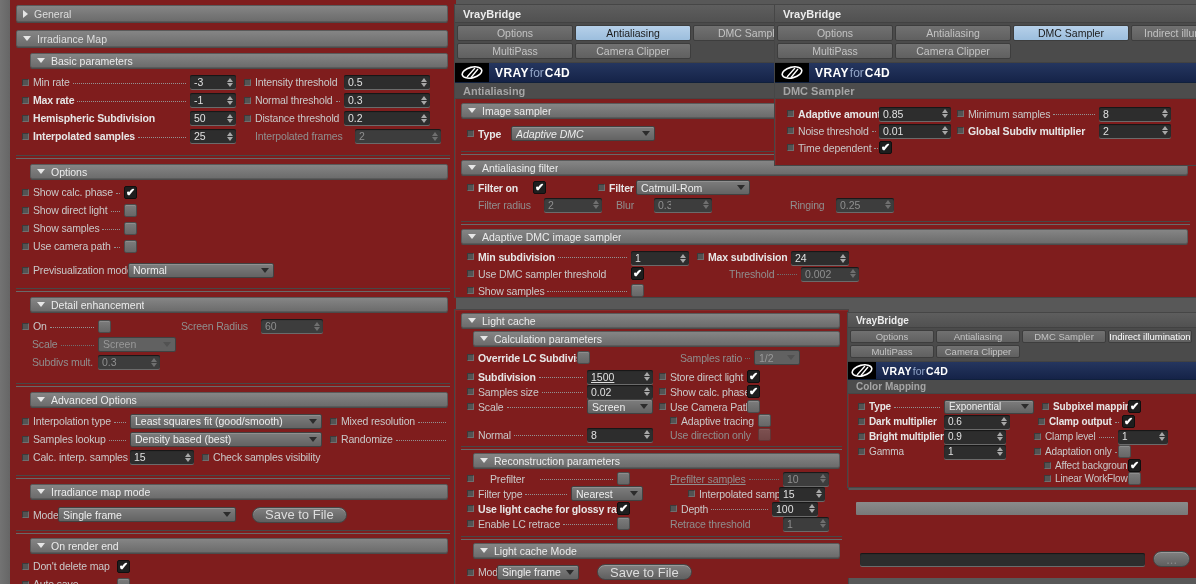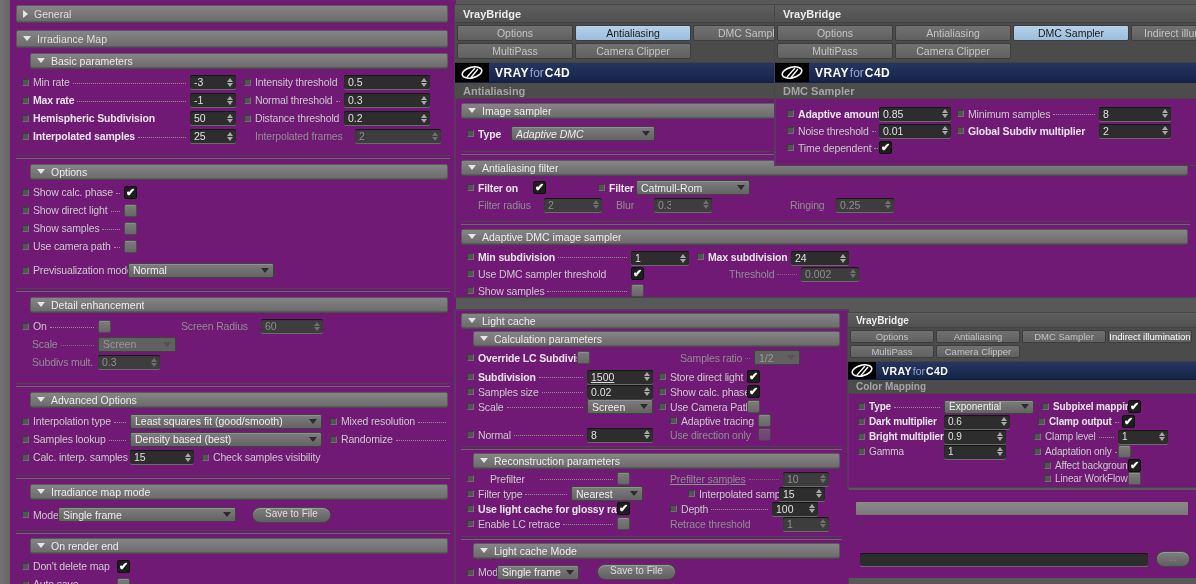--- a/index.html
+++ b/index.html
@@ -1,21 +1,21 @@
 <!DOCTYPE html>
 <html><head>
 <meta charset="utf-8">
 <style>
   html,body{margin:0;padding:0;}
   body{width:1196px;height:584px;overflow:hidden;background:#545454;
        font-family:"Liberation Sans",sans-serif;position:relative;}
   #canvas{position:absolute;inset:0;width:1196px;height:584px;background:#585858;}
   .leftstrip{position:absolute;left:0;top:0;width:10px;height:584px;
              background:linear-gradient(90deg,#737373,#666666);border-right:1px solid #454545;}
-  .window{position:absolute;background:#701a75;overflow:hidden;
+  .window{position:absolute;background:#7f1d1d;overflow:hidden;
           box-shadow:0 0 0 1px #464646, inset 1px 1px 0 rgba(255,255,255,.05);}
   .window.noframe{box-shadow:none;}
   
   .titlebar{height:17px;background:linear-gradient(#5e5e5e,#515151);border-bottom:1px solid #424242;
             color:#ececec;font-weight:bold;font-size:11px;display:flex;align-items:center;padding-left:8px;}
   .small .titlebar{height:14px;font-size:10px;}
   
   .tabsbox{background:#4b4b4b;padding:2px 2px 1px 2px;border-bottom:1px solid #424242;}
   .tabrow{display:flex;gap:2px;margin-bottom:2px;}
   .tab{height:16px;flex:none;background:linear-gradient(#717171,#606060);border:1px solid #3d3d3d;
@@ -85,21 +85,21 @@
             border-top:5px solid #2c2c2c;margin-left:3px;flex:none;}
   .drop.g{background:#616161;color:#999;box-shadow:none;}
   .drop.g .ar{border-top-color:#525252;}
   .chk{width:13px;height:13px;border-radius:2px;flex:none;box-sizing:border-box;}
   .chk.on{background:#1e1e1e;border:1px solid #0f0f0f;color:#fff;font-size:11px;line-height:11px;
           text-align:center;font-weight:bold;}
   .chk.on::before{content:"\2714";}
   .chk.off{background:linear-gradient(#7c7c7c,#676767);border:1px solid #4c4c4c;box-shadow:inset 0 1px 0 #8d8d8d;}
   .chk.g{opacity:.55;}
   .btn{height:16px;border-radius:8px;background:linear-gradient(#808080,#5f5f5f);border:1px solid #454545;
-       color:#dddddd;font-size:10px;padding:0 12px;display:flex;align-items:flex-start;flex:none;
+       color:#dddddd;font-size:13px;padding:0 12px;display:flex;align-items:center;flex:none;
        box-shadow:inset 0 1px 0 #9a9a9a;box-sizing:border-box;white-space:nowrap;}
   .btn.g{color:#8a8a8a;}
   .txtf{height:13px;background:#2d2d2d;border-radius:2px;flex:1;box-shadow:inset 0 1px 1px #161616,0 1px 0 #6b6b6b;}
   .gap{flex:none;height:1px;}
   .divider{height:2px;margin:0 6px;border-top:1px solid #474747;border-bottom:1px solid #696969;}
   .band{height:13px;margin:0 8px;background:linear-gradient(#8a8a8a,#787878);border-radius:1px;}
 </style>
 </head>
 <body>
 

